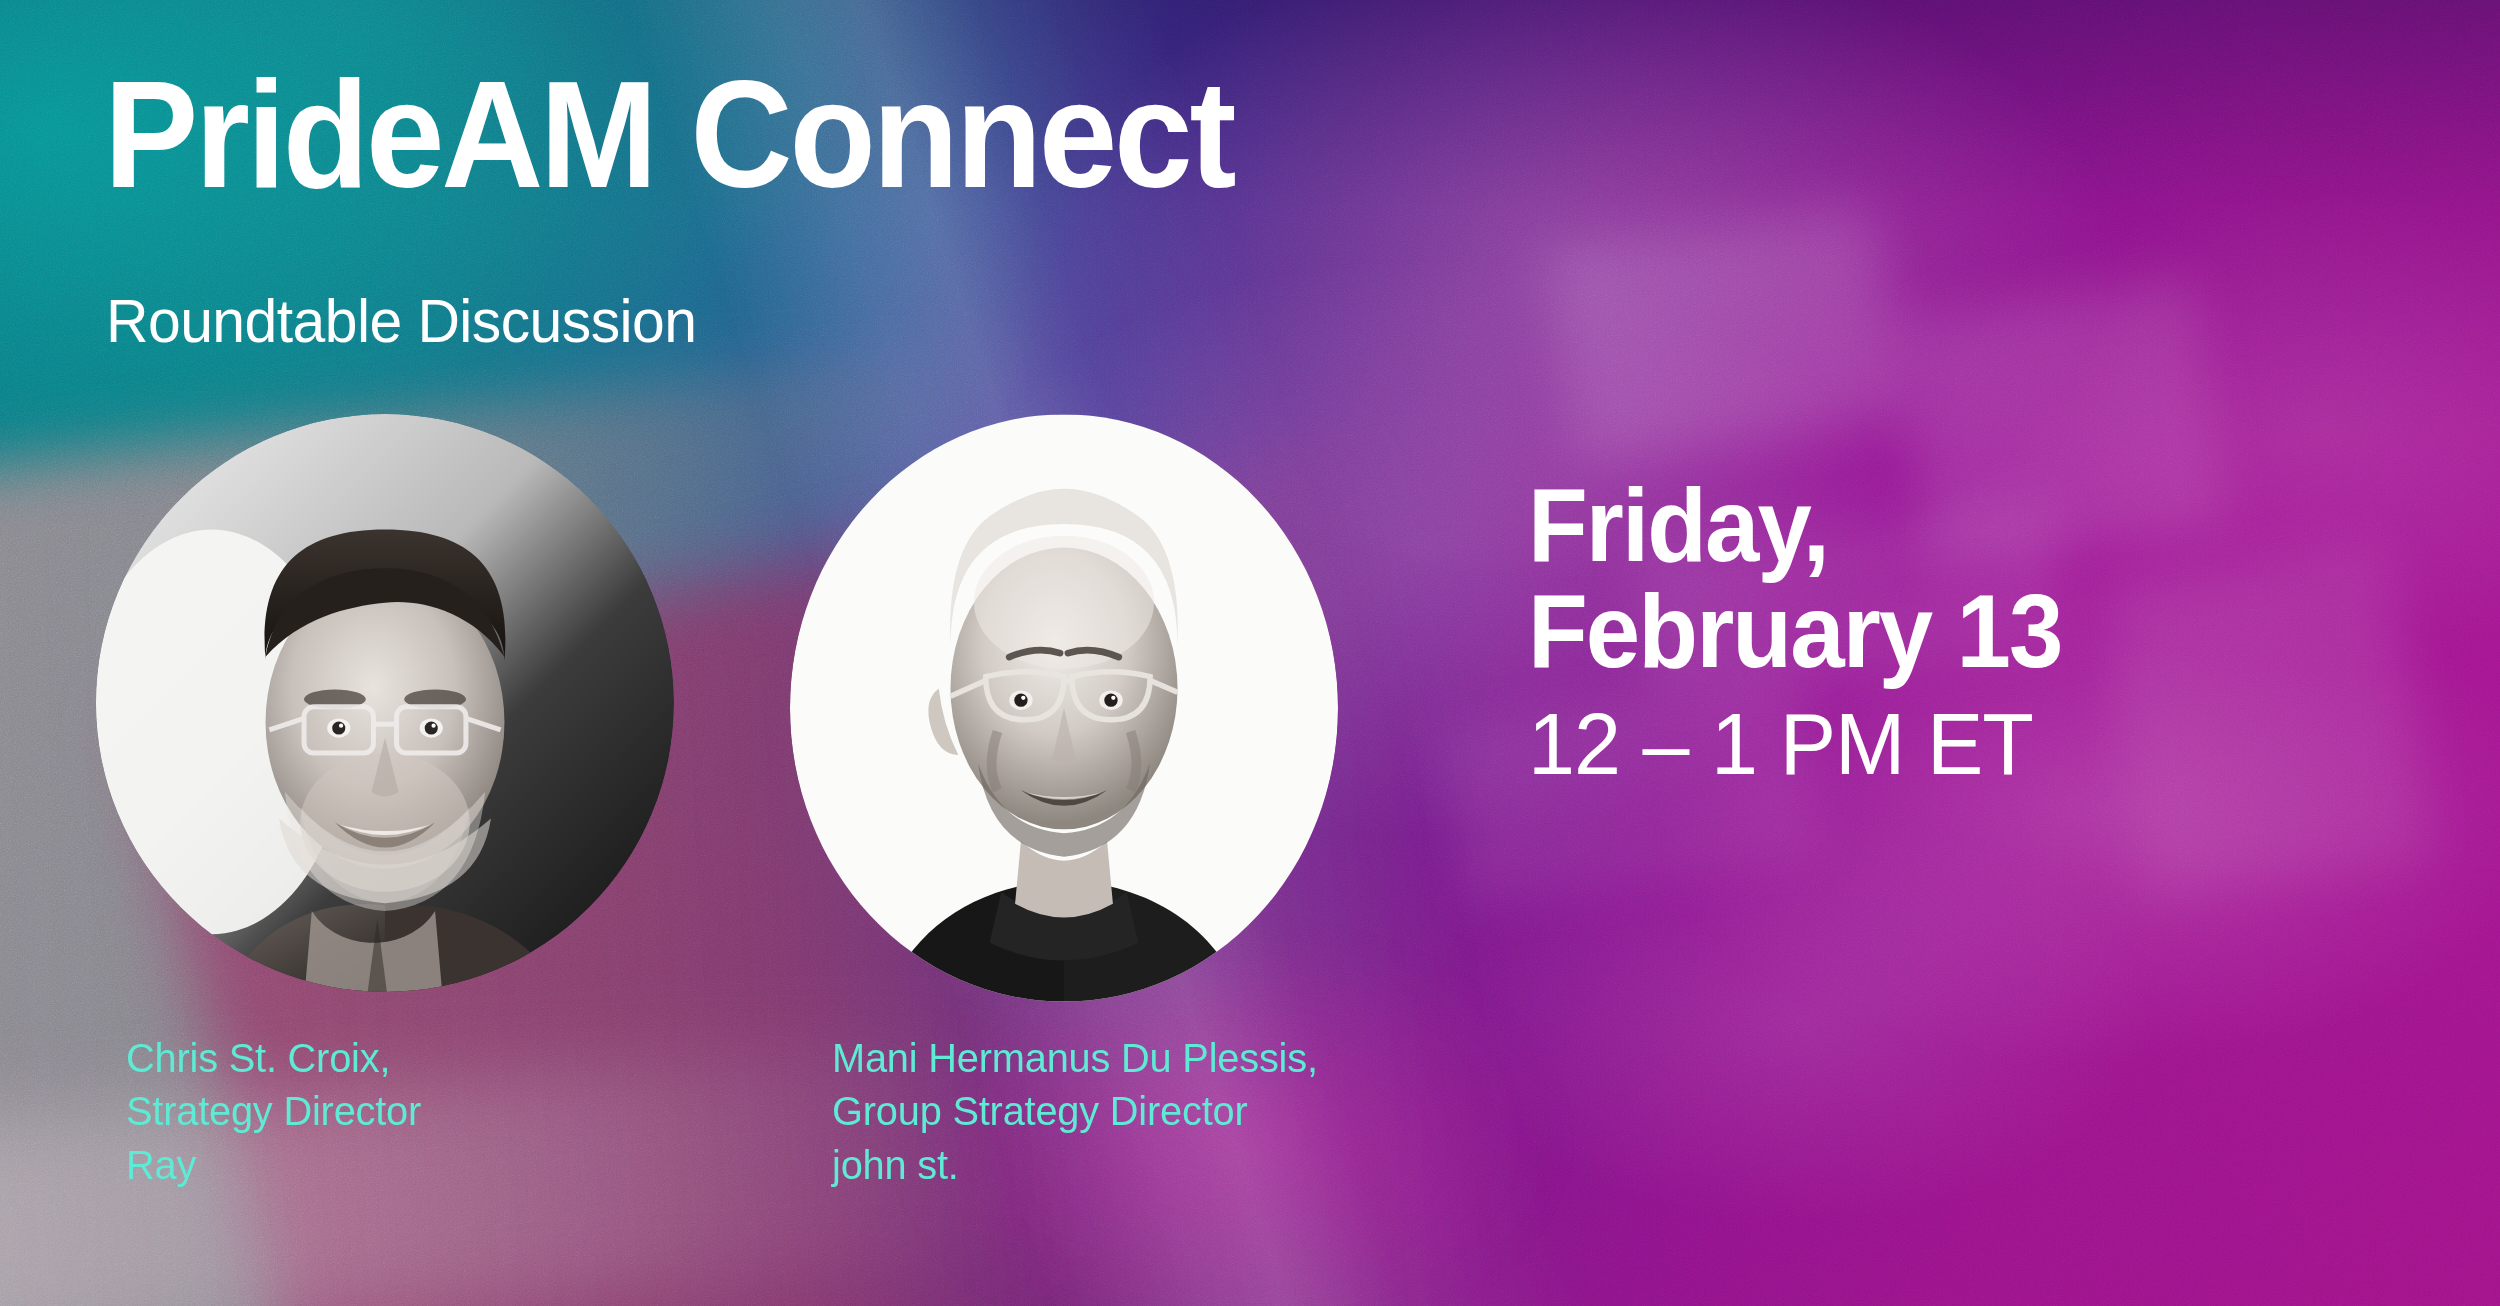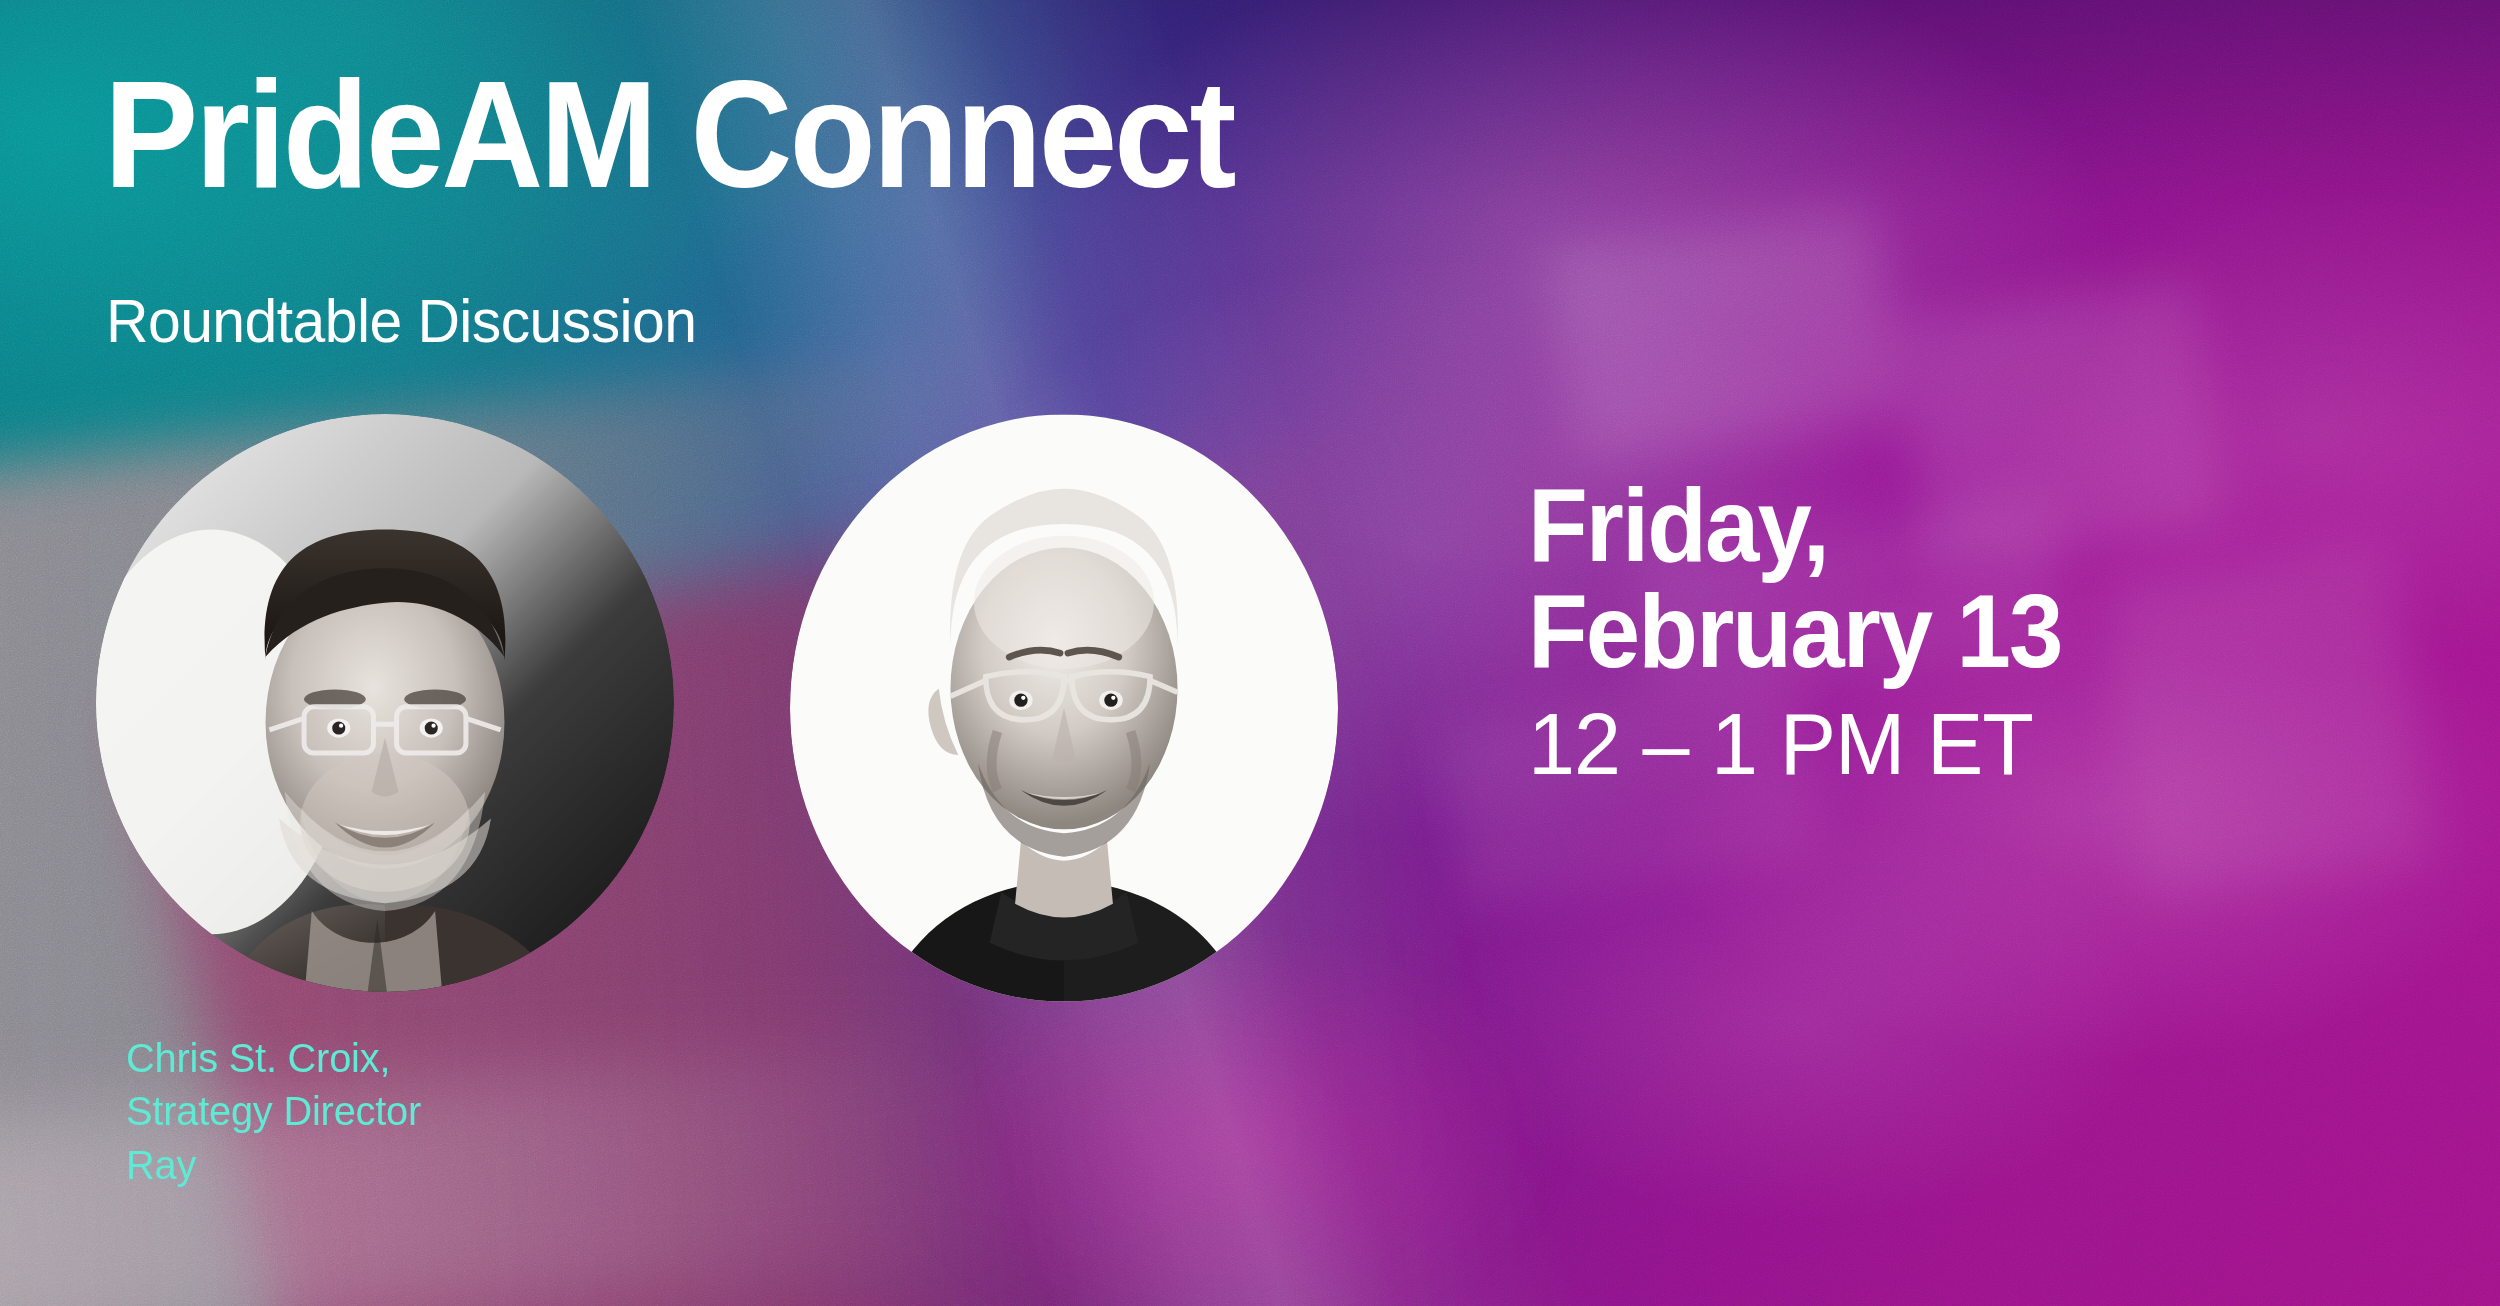--- a/index.html
+++ b/index.html
@@ -321,15 +321,20 @@
       <div class="date-line">February 13</div>
       <div class="time-line">12 – 1 PM ET</div>
     </div>
 
     <div class="caption cap-a">
       <div>Chris St. Croix,</div>
       <div>Strategy Director</div>
       <div>Ray</div>
     </div>
 
+    <div class="caption cap-b">
+      <div>Mani Hermanus Du Plessis,</div>
+      <div>Group Strategy Director</div>
+      <div>john st.</div>
+    </div>
 
   </div>
 </div>
 
 </body></html>

